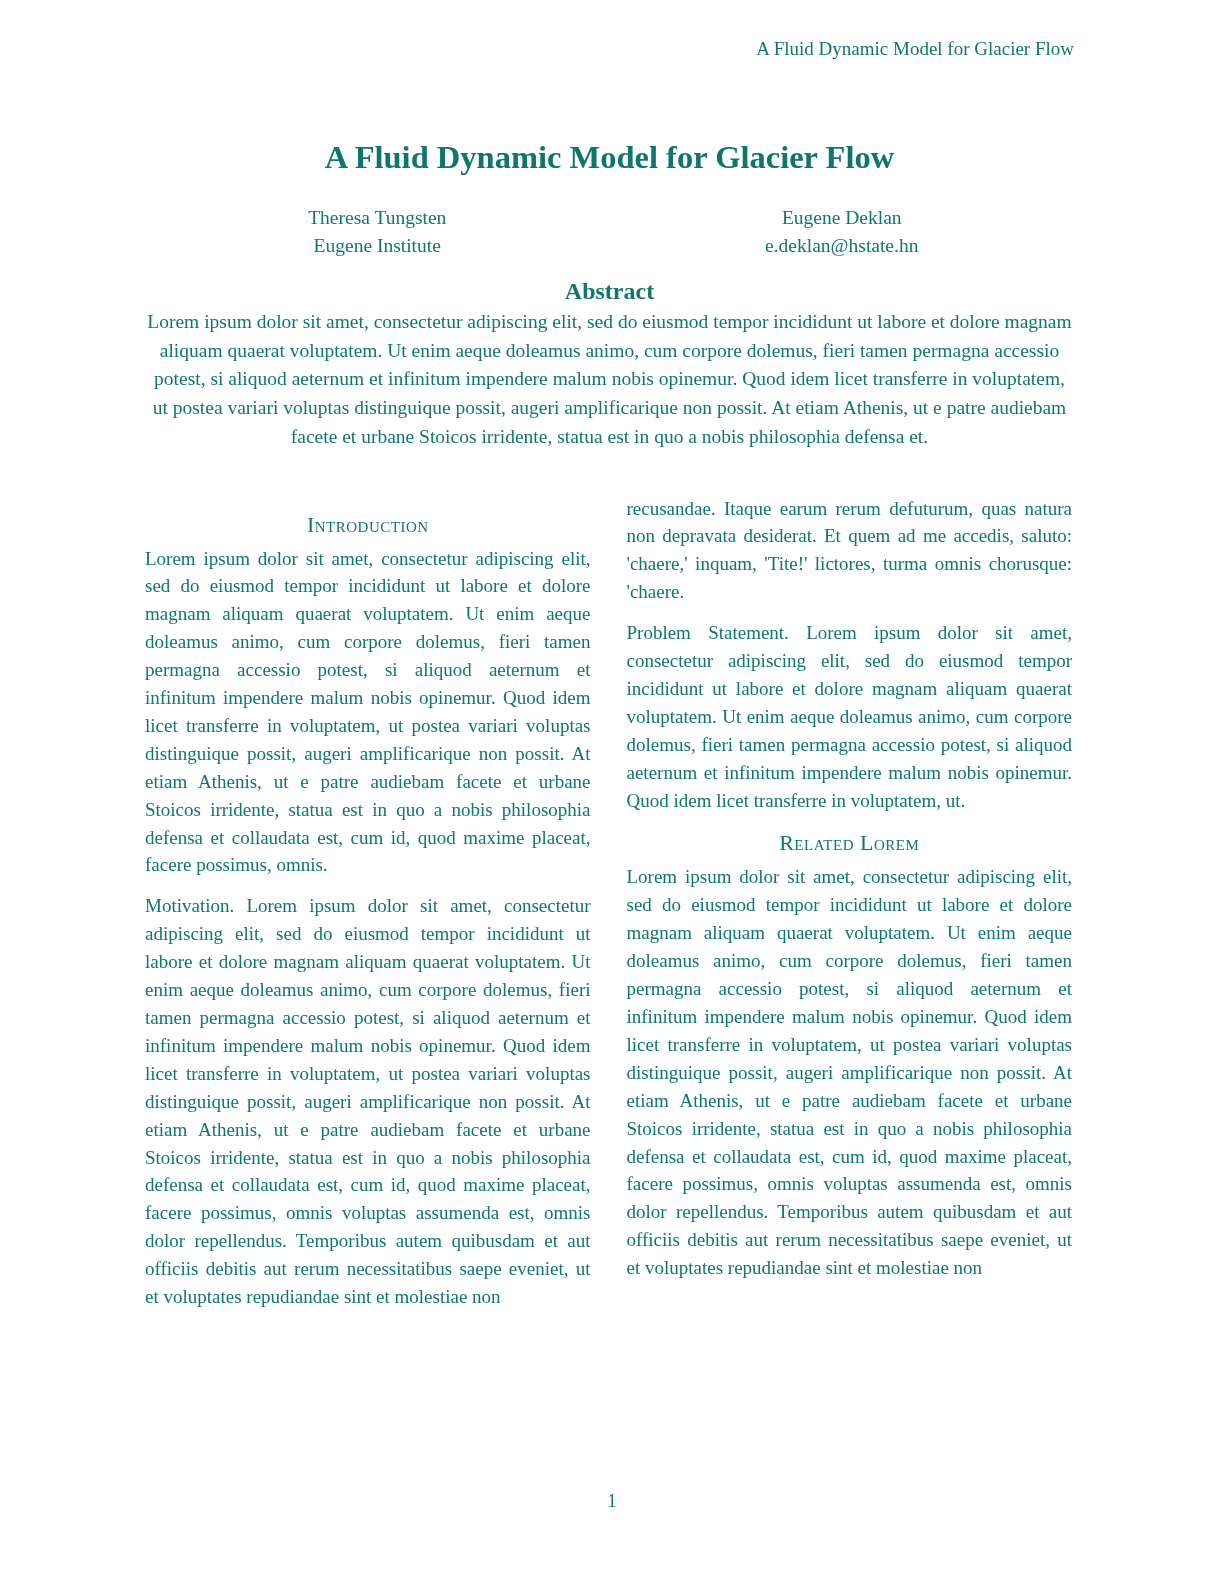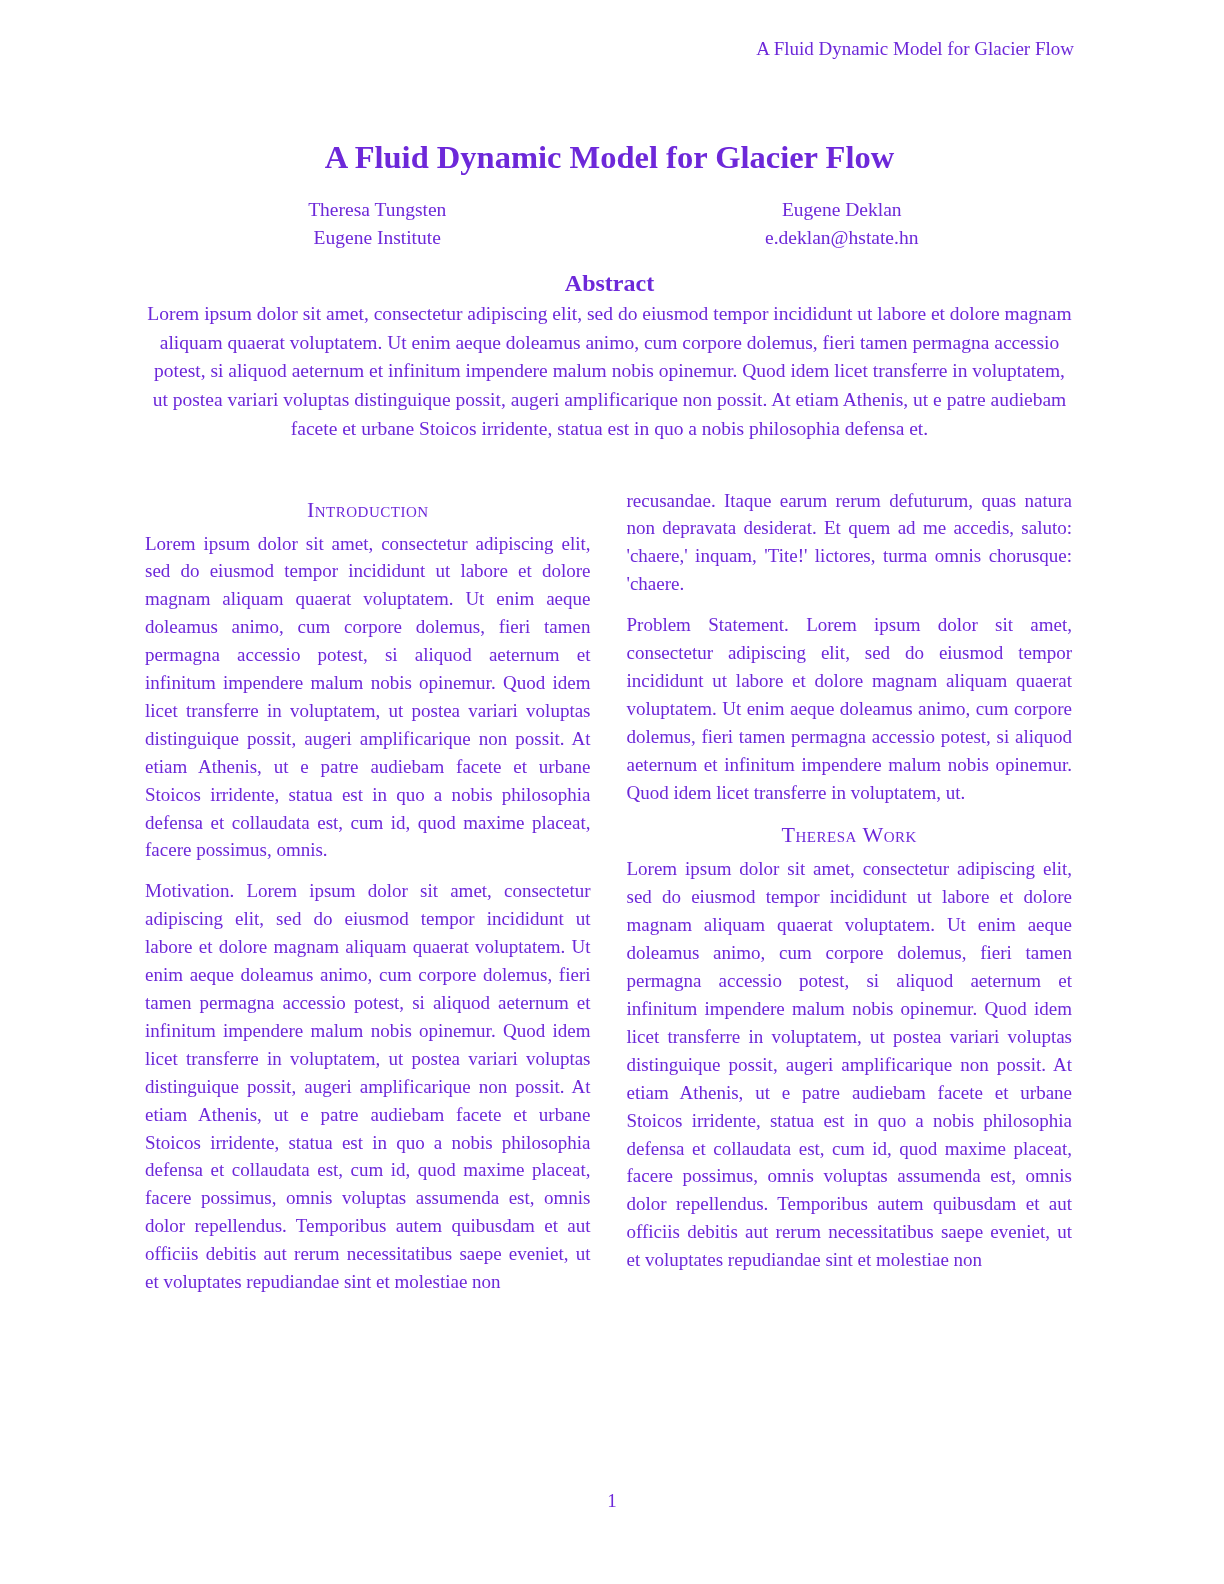--- a/index.html
+++ b/index.html
@@ -6,40 +6,40 @@
     margin: 0;
     padding: 0;
     background: #ffffff;
   }
   .page {
     position: relative;
     box-sizing: border-box;
     width: 1224px;
     height: 1584px;
     background: #ffffff;
-    color: #6d28d9;
+    color: #0f766e;
     font-family: "Liberation Serif", "DejaVu Serif", serif;
     padding: 36px 150px 0 145px;
     overflow: hidden;
   }
   .running-head {
     text-align: right;
     font-size: 19px;
     line-height: 26px;
   }
   .paper-title {
     margin: 76px 0 0 0;
     text-align: center;
     font-size: 32.5px;
     line-height: 38px;
     font-weight: bold;
   }
   .authors {
     display: flex;
-    margin-top: 20px;
+    margin-top: 28px;
   }
   .author {
     flex: 1;
     text-align: center;
     font-size: 19.5px;
     line-height: 28px;
   }
   .abstract-heading {
     margin-top: 18px;
     text-align: center;
@@ -65,21 +65,21 @@
   .section-heading {
     font-variant: small-caps;
     font-weight: normal;
     font-size: 22px;
     line-height: 28px;
     letter-spacing: 0.5px;
     text-align: center;
     margin: 15px 0 6px 0;
   }
   .col > .section-heading:first-child {
-    margin-top: 9px;
+    margin-top: 16px;
   }
   .col p {
     margin: 0 0 13px 0;
     font-size: 19px;
     line-height: 27.9px;
     text-align: justify;
   }
   .lead {
   }
   .page-number {
@@ -119,21 +119,21 @@
 
     <div class="col">
       <h2 class="section-heading">Introduction</h2>
       <p>Lorem ipsum dolor sit amet, consectetur adipiscing elit, sed do eiusmod tempor incididunt ut labore et dolore magnam aliquam quaerat voluptatem. Ut enim aeque doleamus animo, cum corpore dolemus, fieri tamen permagna accessio potest, si aliquod aeternum et infinitum impendere malum nobis opinemur. Quod idem licet transferre in voluptatem, ut postea variari voluptas distinguique possit, augeri amplificarique non possit. At etiam Athenis, ut e patre audiebam facete et urbane Stoicos irridente, statua est in quo a nobis philosophia defensa et collaudata est, cum id, quod maxime placeat, facere possimus, omnis.</p>
       <p><span class="lead">Motivation.</span> <span>Lorem ipsum dolor sit amet, consectetur adipiscing elit, sed do eiusmod tempor incididunt ut labore et dolore magnam aliquam quaerat voluptatem. Ut enim aeque doleamus animo, cum corpore dolemus, fieri tamen permagna accessio potest, si aliquod aeternum et infinitum impendere malum nobis opinemur. Quod idem licet transferre in voluptatem, ut postea variari voluptas distinguique possit, augeri amplificarique non possit. At etiam Athenis, ut e patre audiebam facete et urbane Stoicos irridente, statua est in quo a nobis philosophia defensa et collaudata est, cum id, quod maxime placeat, facere possimus, omnis voluptas assumenda est, omnis dolor repellendus. Temporibus autem quibusdam et aut officiis debitis aut rerum necessitatibus saepe eveniet, ut et voluptates repudiandae sint et molestiae non</span></p>
     </div>
 
     <div class="col">
       <p>recusandae. Itaque earum rerum defuturum, quas natura non depravata desiderat. Et quem ad me accedis, saluto: 'chaere,' inquam, 'Tite!' lictores, turma omnis chorusque: 'chaere.</p>
       <p><span class="lead">Problem Statement.</span> <span>Lorem ipsum dolor sit amet, consectetur adipiscing elit, sed do eiusmod tempor incididunt ut labore et dolore magnam aliquam quaerat voluptatem. Ut enim aeque doleamus animo, cum corpore dolemus, fieri tamen permagna accessio potest, si aliquod aeternum et infinitum impendere malum nobis opinemur. Quod idem licet transferre in voluptatem, ut.</span></p>
-      <h2 class="section-heading">Theresa Work</h2>
+      <h2 class="section-heading">Related Lorem</h2>
       <p>Lorem ipsum dolor sit amet, consectetur adipiscing elit, sed do eiusmod tempor incididunt ut labore et dolore magnam aliquam quaerat voluptatem. Ut enim aeque doleamus animo, cum corpore dolemus, fieri tamen permagna accessio potest, si aliquod aeternum et infinitum impendere malum nobis opinemur. Quod idem licet transferre in voluptatem, ut postea variari voluptas distinguique possit, augeri amplificarique non possit. At etiam Athenis, ut e patre audiebam facete et urbane Stoicos irridente, statua est in quo a nobis philosophia defensa et collaudata est, cum id, quod maxime placeat, facere possimus, omnis voluptas assumenda est, omnis dolor repellendus. Temporibus autem quibusdam et aut officiis debitis aut rerum necessitatibus saepe eveniet, ut et voluptates repudiandae sint et molestiae non</p>
     </div>
 
   </div>
 
   <div class="page-number">1</div>
 
 </div>
 
 </body></html>

